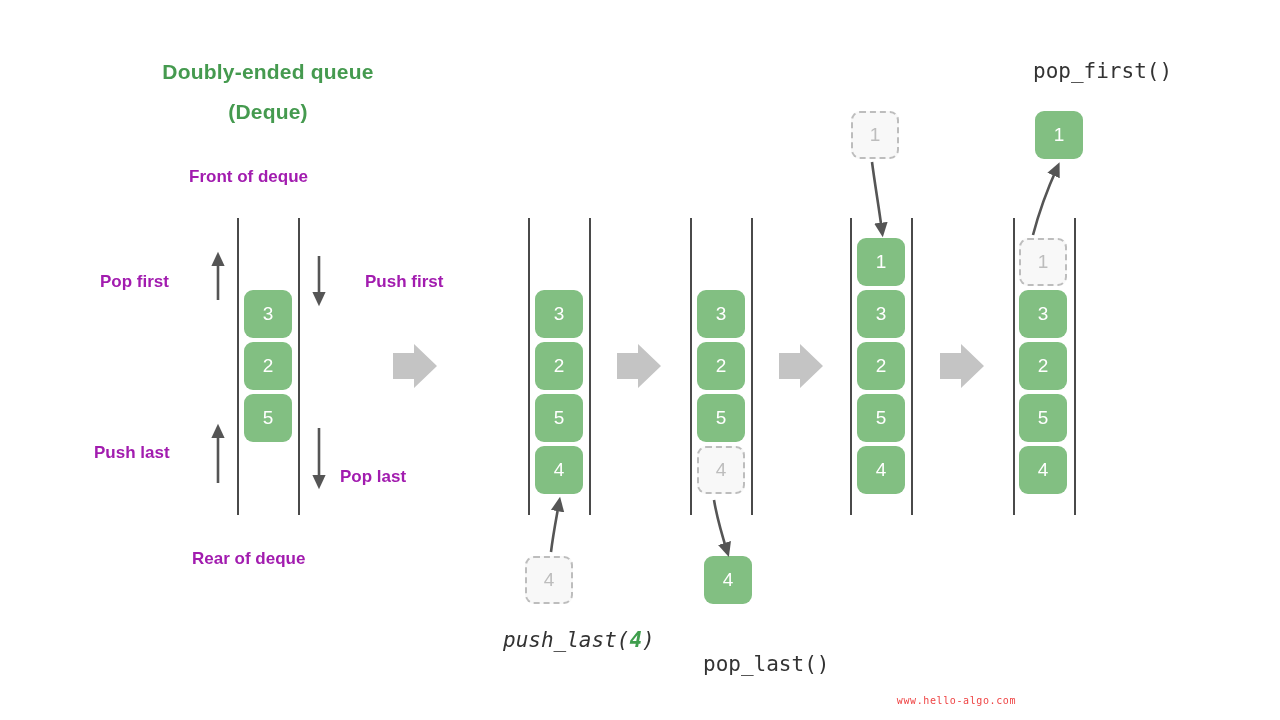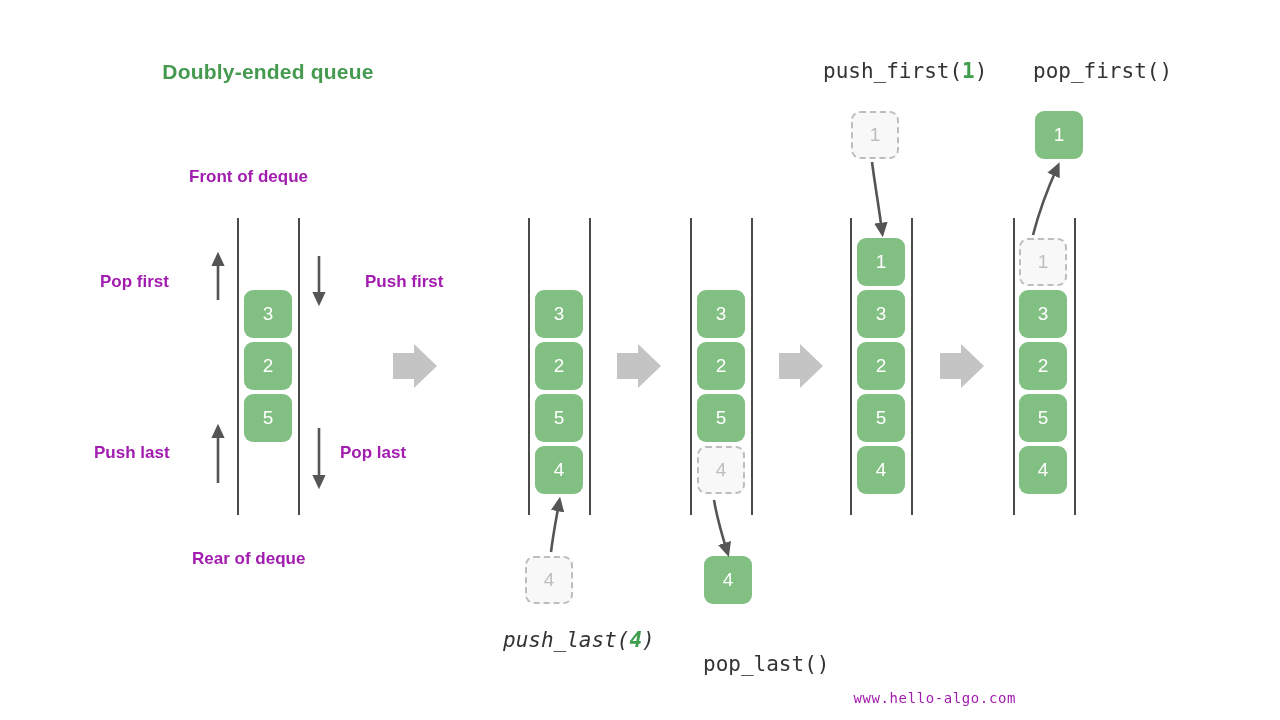--- a/index.html
+++ b/index.html
@@ -50,23 +50,23 @@
     font-family: "DejaVu Sans Mono", "Liberation Mono", monospace;
     font-size: 21px;
     white-space: nowrap;
   }
   .mono-label .arg { color: #3f9e4d; font-weight: bold; }
 
   .watermark {
     position: absolute;
     right: 28px;
     bottom: 14px;
-    color: #a21caf;
+    color: #ef4444;
     font-family: "DejaVu Sans Mono", "Liberation Mono", monospace;
-    font-size: 14px;
+    font-size: 10px;
     letter-spacing: 0.6px;
     white-space: nowrap;
   }
 
   
   .rail {
     position: absolute;
     width: 2px;
     background: #4a4a4a;
   }
@@ -103,27 +103,28 @@
     height: 720px;
     pointer-events: none;
   }
 </style>
 </head>
 <body>
 
 <div class="canvas">
 
   <div class="title l1">Doubly-ended queue</div>
+  <div class="title l2">(Deque)</div>
 
   <div class="blk-label" style="left:189px; top:167px;">Front of deque</div>
   <div class="blk-label" style="left:192px; top:549px;">Rear of deque</div>
   <div class="blk-label" style="left:100px; top:272px;">Pop first</div>
   <div class="blk-label" style="left:340px; top:272px;margin-left:25px;">Push first</div>
   <div class="blk-label" style="left:94px; top:443px;">Push last</div>
-  <div class="blk-label" style="left:340px; top:443px;">Pop last</div>
+  <div class="blk-label" style="left:340px; top:467px;">Pop last</div>
 
   <div class="rail" style="left:237px; top:218px; height:297px;"></div>
   <div class="rail" style="left:298px; top:218px; height:297px;"></div>
   <div class="box filled" style="left:244px; top:290px;">3</div>
   <div class="box filled" style="left:244px; top:342px;">2</div>
   <div class="box filled" style="left:244px; top:394px;">5</div>
 
   <div class="rail" style="left:528px; top:218px; height:297px;"></div>
   <div class="rail" style="left:589px; top:218px; height:297px;"></div>
   <div class="box filled" style="left:535px; top:290px;">3</div>
@@ -159,21 +160,20 @@
   <div class="box filled" style="left:1019px; top:342px;">2</div>
   <div class="box filled" style="left:1019px; top:394px;">5</div>
   <div class="box filled" style="left:1019px; top:446px;">4</div>
 
   <div class="box filled" style="left:1035px; top:111px;">1</div>
 
   <div class="mono-label" style="left:503px; top:628px;font-style:italic;"><span>push_last(</span><span class="arg">4</span><span>)</span></div>
 
   <div class="mono-label" style="left:703px; top:628px;margin-top:24px;"><span>pop_last()</span></div>
 
-  <div class="mono-label" style="left:823px; top:59px;"><span>push_first(</span><span class="arg">1</span><span>)</span></div>
 
   <div class="mono-label" style="left:1033px; top:59px;"><span>pop_first()</span></div>
 
   <div class="watermark">www.hello-algo.com</div>
 </div>
 
 <svg class="overlay" viewBox="0 0 1280 720" xmlns="http://www.w3.org/2000/svg">
   <defs>
     <marker id="thinHead" markerWidth="6" markerHeight="6" refX="3.2" refY="3" orient="auto">
       <path d="M0,0.4 L5.6,3 L0,5.6 Z" fill="#555555"></path>

